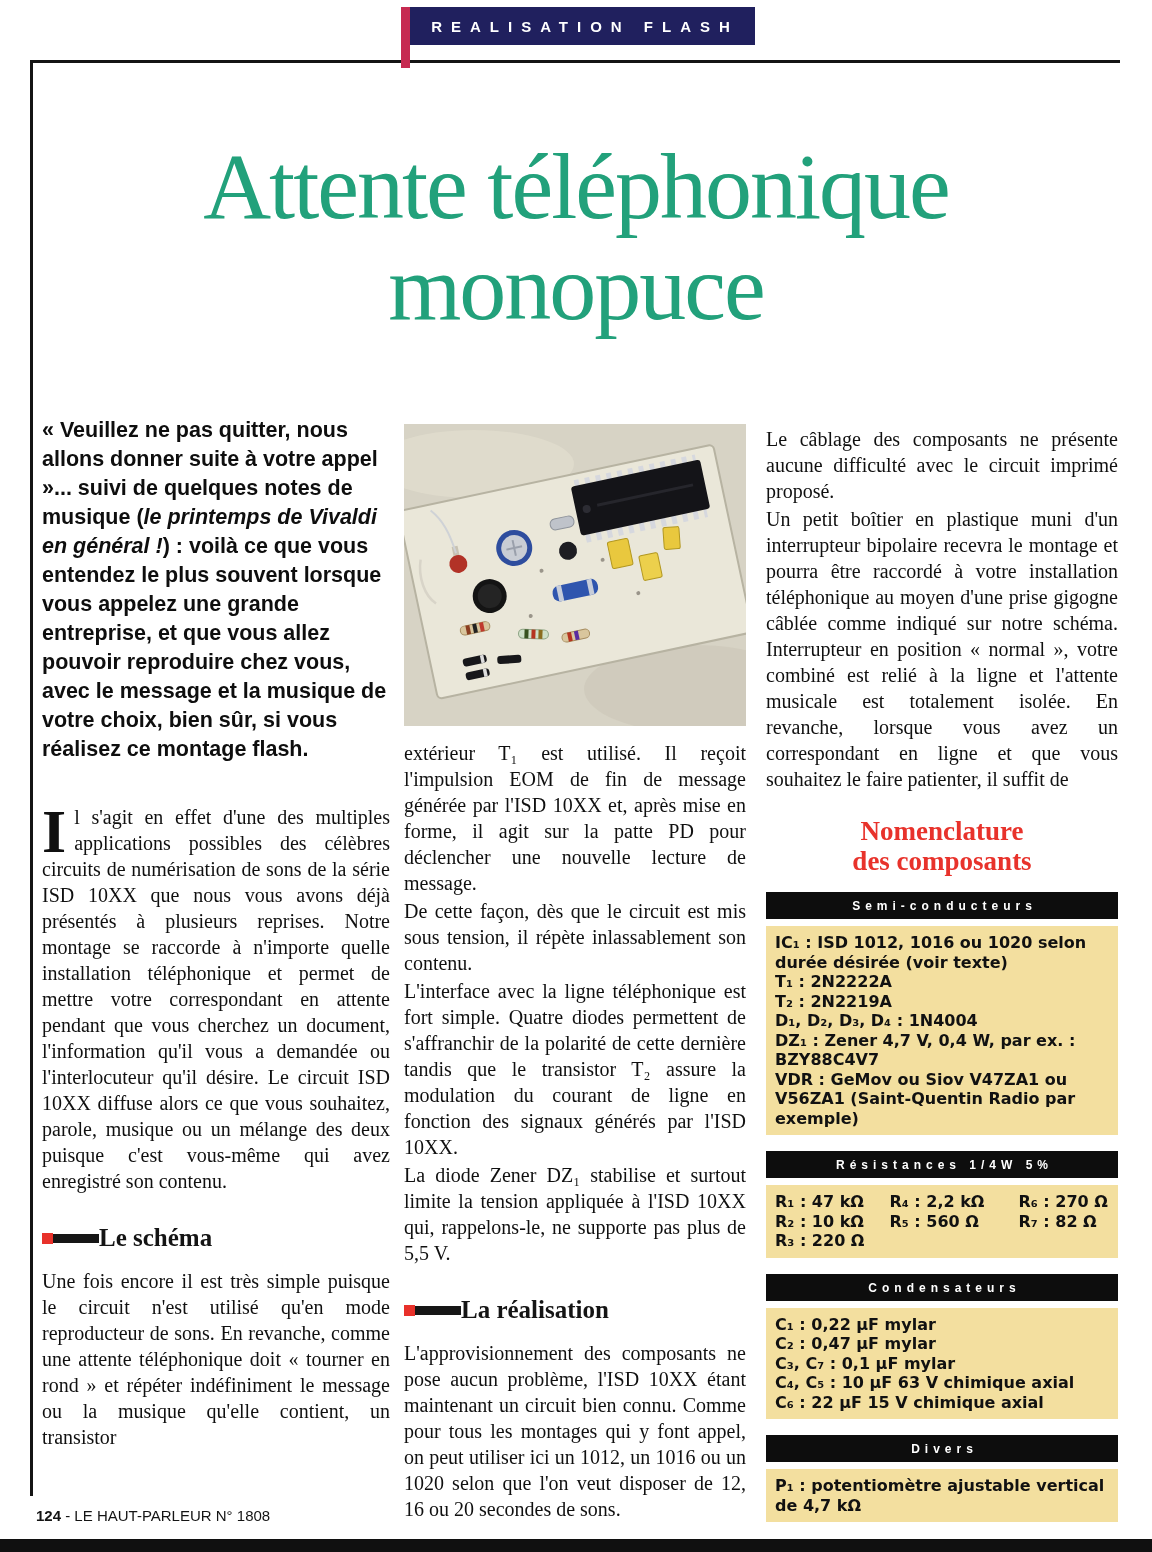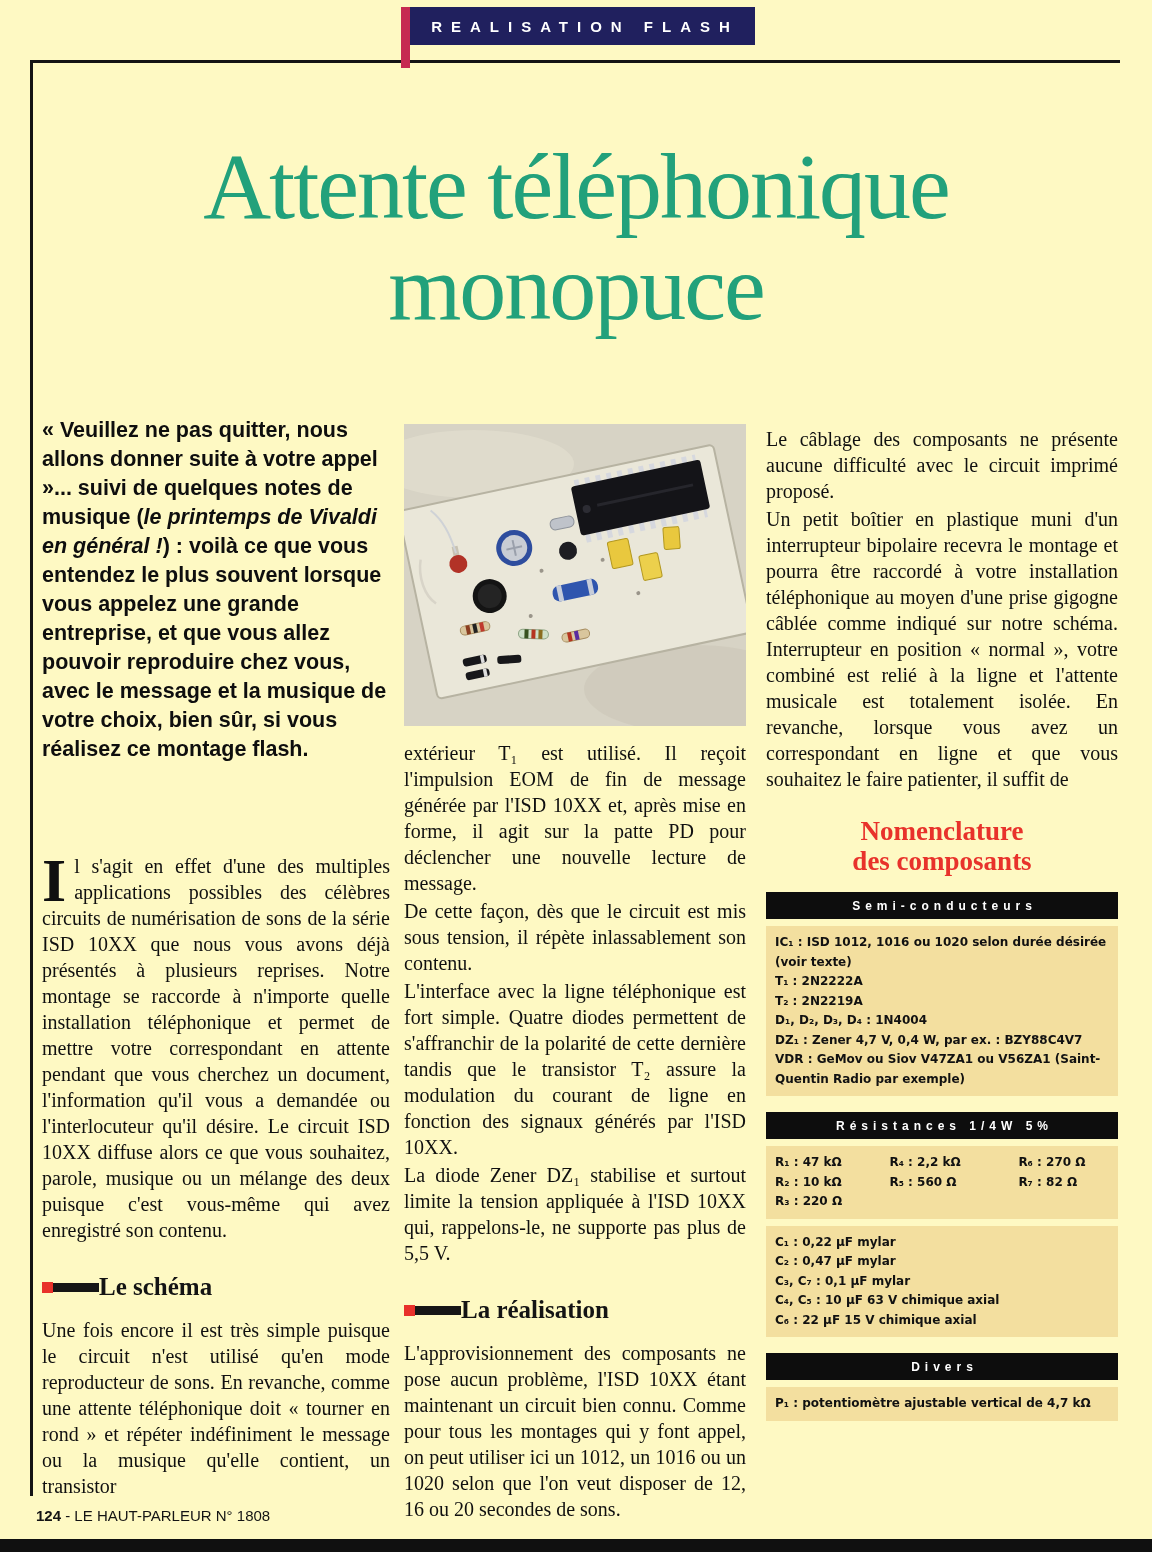--- a/index.html
+++ b/index.html
@@ -3,21 +3,21 @@
 <meta charset="utf-8">
 <style>
   :root{
     --serif: "Liberation Serif", "DejaVu Serif", serif;
     --sans: "Liberation Sans", "DejaVu Sans", sans-serif;
   }
   *{box-sizing:border-box;}
   body{margin:0; background:#9a9a9a;}
   .page{
     position:relative; width:1152px; height:1552px; margin:0 auto;
-    background:#fef9c3; overflow:hidden; color:#141414;
+    background:#ffffff; overflow:hidden; color:#141414;
   }
   
   .rule-top{position:absolute; left:30px; top:60px; width:1090px; height:3px; background:#141414;}
   .rule-left{position:absolute; left:30px; top:60px; width:3px; height:1436px; background:#141414;}
   .bottom-bar{position:absolute; left:0; bottom:0; width:100%; height:13px; background:#101010;}
 
   
   .banner{
     position:absolute; left:401px; top:7px; width:354px; height:38px;
     background:#20205e; display:flex; align-items:center; justify-content:center;
@@ -36,21 +36,21 @@
   }
   .title .tl{display:block;}
 
   
   .col{position:absolute;}
   .col1{left:42px;  top:416px; width:348px;}
   .col2{left:404px; top:424px; width:342px;}
   .col3{left:766px; top:426px; width:352px;}
 
   .intro{
-    margin:0 0 89px 0; font-family:var(--sans); font-weight:700;
+    margin:0 0 40px 0; font-family:var(--sans); font-weight:700;
     font-size:21.5px; line-height:29px; color:#0e0e0e;
   }
   .intro em{font-style:italic;}
 
   .body{
     margin:0; font-family:var(--serif); font-size:20px; line-height:26px;
     text-align:justify; color:#101010;
   }
   .body + .body{margin-top:2px;}
   .dropcap{
@@ -75,21 +75,21 @@
   }
   .nomen-title span{display:block;}
   .nbar{
     margin-top:16px; background:#0d0d0d; color:#fff; text-align:center;
     font-family:var(--sans); font-weight:700; font-size:12px;
     letter-spacing:5px; padding:7px 4px 6px 9px; white-space:nowrap;
   }
   .nbox{
     margin-top:7px; background:#f3df9f; padding:7px 9px;
     font-family:"DejaVu Sans", var(--sans), sans-serif; font-weight:700;
-    font-size:12px; line-height:19.5px; color:#111;
+    font-size:16px; line-height:19.5px; color:#111;
   }
   .res-grid{display:grid; grid-template-columns:1.02fr 1.18fr 1fr; column-gap:22px;}
 
   
   .footer{
     position:absolute; left:36px; top:1507px; font-family:var(--sans);
     font-size:15px; color:#141414;
   }
   .footer .num{font-weight:700;}
 </style>
@@ -250,20 +250,21 @@
       <div class="nbox res-grid">
         <div>R₁ : 47 kΩ</div>
         <div>R₄ : 2,2 kΩ</div>
         <div>R₆ : 270 Ω</div>
         <div>R₂ : 10 kΩ</div>
         <div>R₅ : 560 Ω</div>
         <div>R₇ : 82 Ω</div>
         <div>R₃ : 220 Ω</div>
       </div>
 
+      <div class="nbar">Condensateurs</div>
       <div class="nbox">
         <div>C₁ : 0,22 µF mylar</div>
         <div>C₂ : 0,47 µF mylar</div>
         <div>C₃, C₇ : 0,1 µF mylar</div>
         <div>C₄, C₅ : 10 µF 63 V chimique axial</div>
         <div>C₆ : 22 µF 15 V chimique axial</div>
       </div>
 
       <div class="nbar">Divers</div>
       <div class="nbox">

